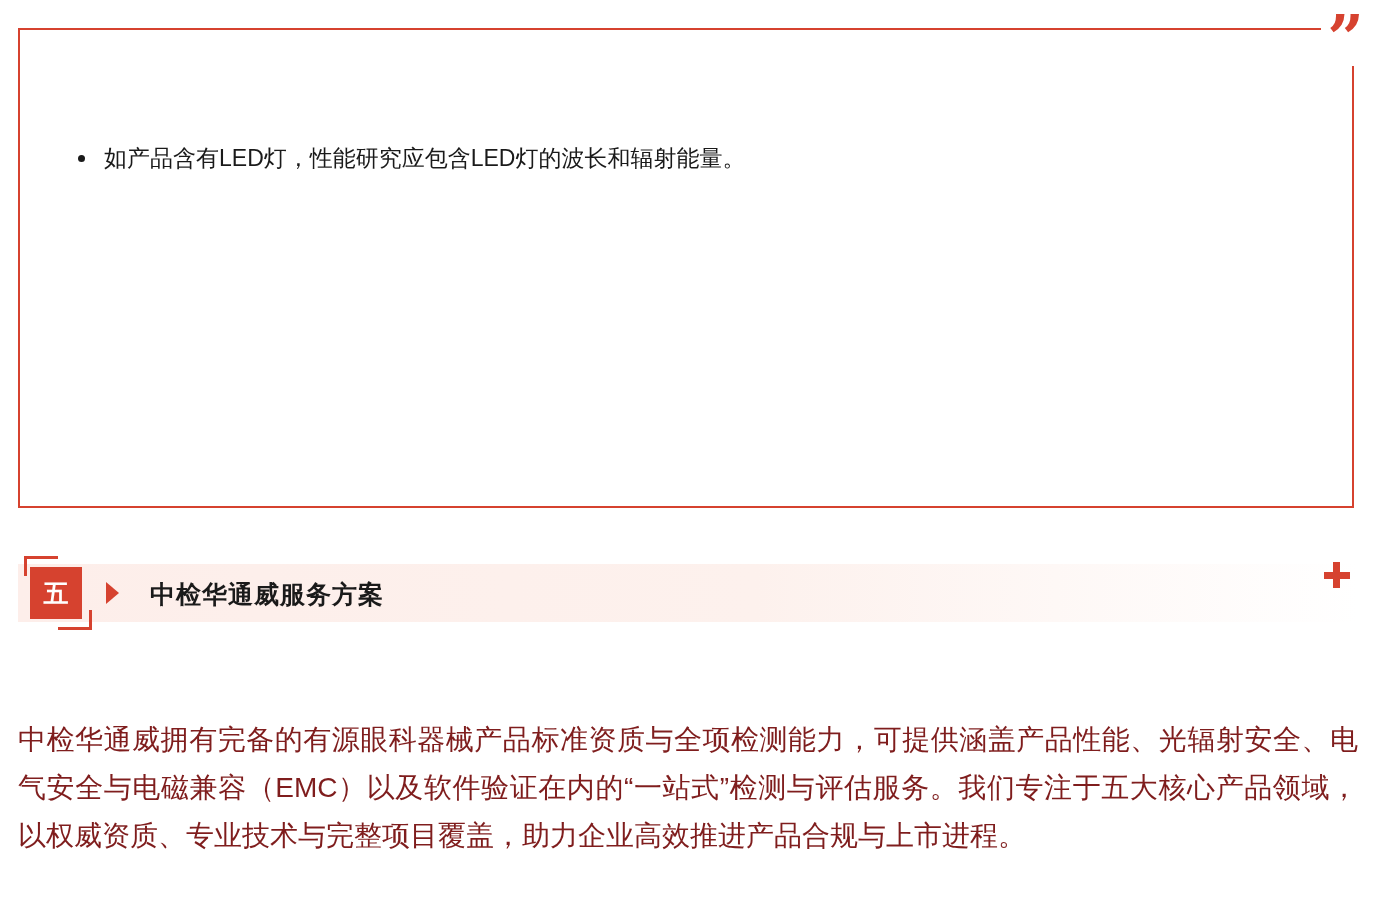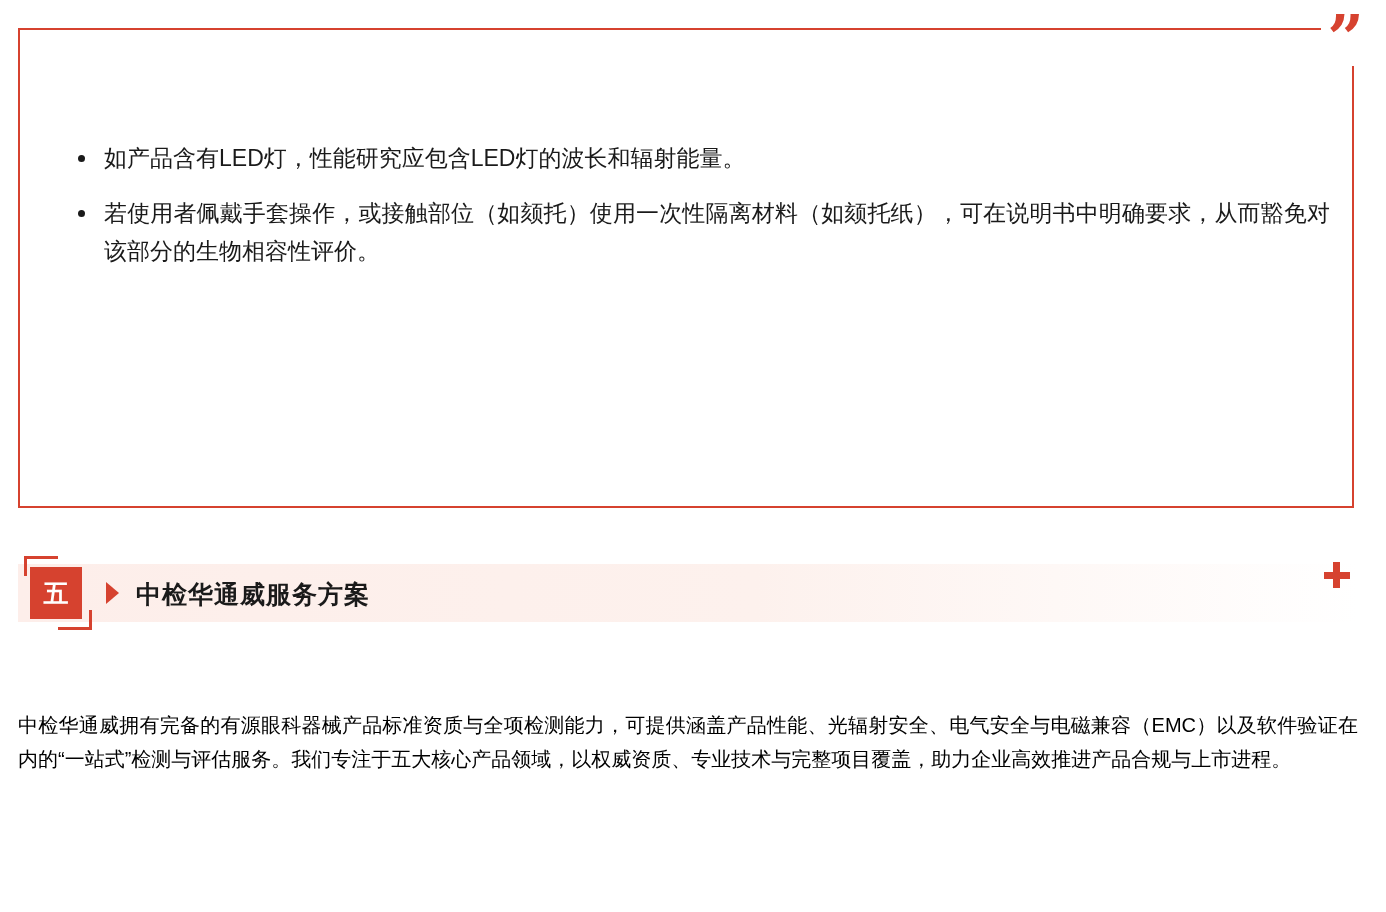--- a/index.html
+++ b/index.html
@@ -154,21 +154,21 @@
     position: absolute;
     left: 88px;
     top: 26px;
     width: 0; height: 0;
     border-left: 13px solid #d6422f;
     border-top: 11px solid transparent;
     border-bottom: 11px solid transparent;
   }
   .section-title {
     position: absolute;
-    left: 118px;
+    left: 132px;
     top: 22px;
     font-size: 25px;
     font-weight: bold;
     color: #1a1a1a;
     letter-spacing: 1px;
   }
   .plus-icon {
     position: absolute;
     right: 6px;
     top: 4px;
@@ -187,23 +187,23 @@
     width: 7px; height: 26px;
     background: #d6422f;
   }
 
   
   .body-para {
     position: absolute;
     left: 18px;
     top: 688px;
     width: 1340px;
-    font-size: 20px;
+    font-size: 28px;
     line-height: 1.72;
-    color: #000000;
+    color: #7f1d1d;
     text-align: justify;
     text-justify: inter-ideograph;
   }
 </style>
 </head>
 <body>
 
 <div class="notice-wrap">
   <div class="notice-box"></div>
 
@@ -213,21 +213,20 @@
     <span class="heart-icon">
       <svg viewBox="0 0 48 44" width="44" height="40" aria-hidden="true">
         <path d="M24 40 C10 30 3 22 3 14 C3 7 8 3 13.5 3 C18 3 22 6 24 10 C26 6 30 3 34.5 3 C40 3 45 7 45 14 C45 22 38 30 24 40 Z" fill="none" stroke="#e8563c" stroke-width="3" stroke-linejoin="round"></path>
       </svg>
     </span>
     <span class="notice-title">企业须知</span>
   </div>
 
   <ul class="notice-list">
     <li>如产品含有LED灯，性能研究应包含LED灯的波长和辐射能量。</li>
-    <li>若使用者佩戴手套操作，或接触部位（如颏托）使用一次性隔离材料（如颏托纸），可在说明书中明确要求，从而豁免对该部分的生物相容性评价。</li>
   </ul>
 </div>
 
 <div class="section-wrap">
   <div class="section-bg"></div>
 
   <div class="section-num-bracket">
     <span class="bracket-tl"></span>
     <span class="bracket-tl2"></span>
     <span class="bracket-br"></span>

